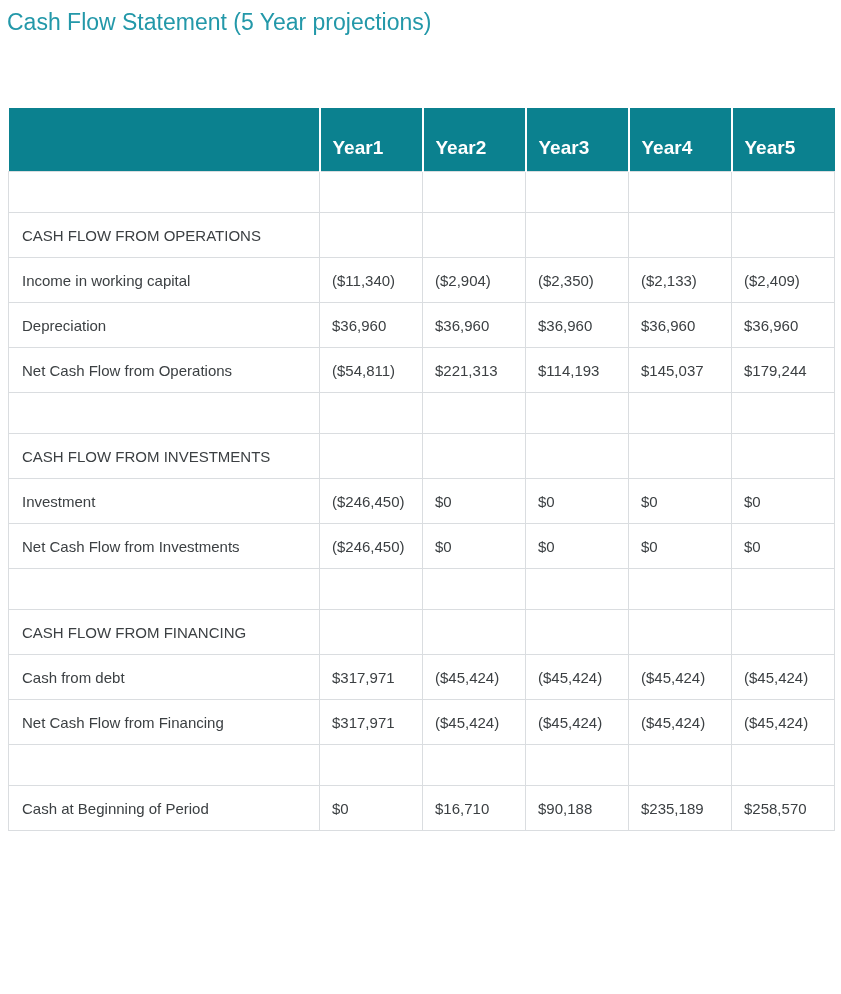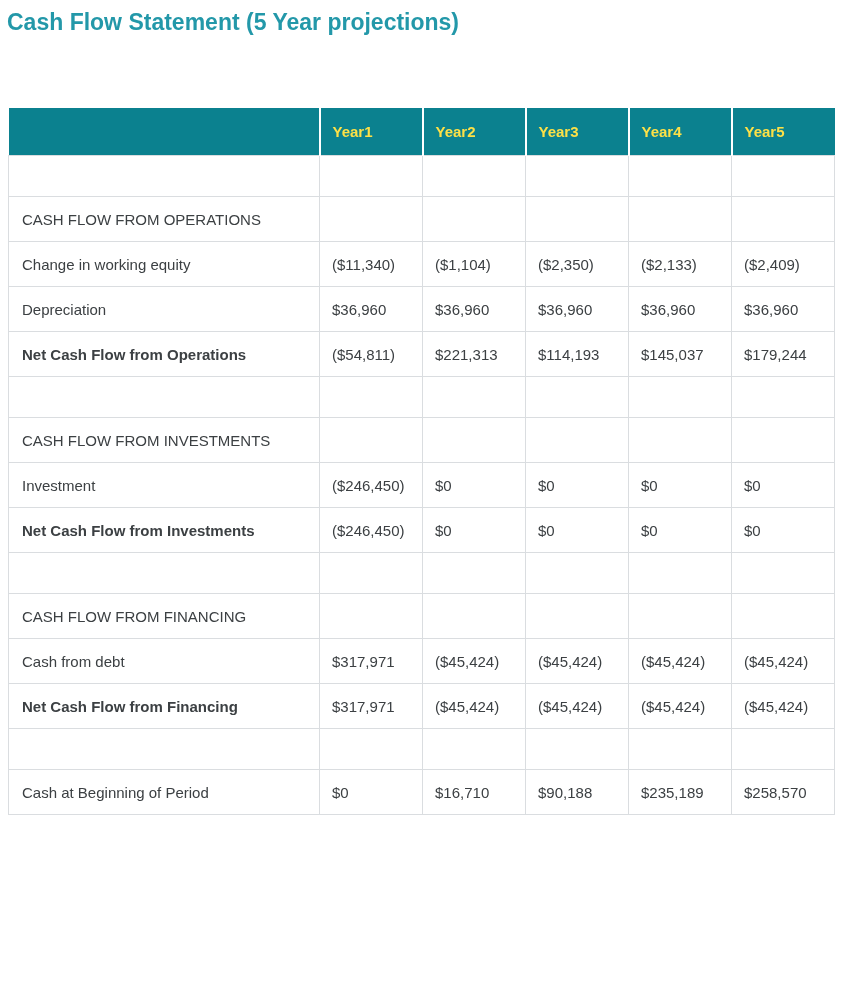--- a/index.html
+++ b/index.html
@@ -11,57 +11,57 @@
     width: 841px;
     height: 994px;
     font-family: "Liberation Sans", sans-serif;
     color: #3c4043;
     overflow: hidden;
   }
   .page-title {
     margin: 8px 0 0 7px;
     font-size: 23px;
     line-height: 28px;
-    font-weight: 700;
+    font-weight: 400;
     color: #2398a9;
   }
   table.cashflow {
     border-collapse: collapse;
     table-layout: fixed;
     margin: 72px 0 0 8px;
     width: 826px;
   }
   col.c-label { width: 311px; }
   col.c-year  { width: 103px; }
   thead th {
     background: #0b818f;
-    color: #fde047;
-    font-size: 15px;
+    color: #ffffff;
+    font-size: 19px;
     font-weight: 700;
     text-align: left;
-    padding: 0 0 0 12px;
+    padding: 16px 0 0 12px;
     height: 47px;
     border: none;
   }
   thead th + th {
     border-left: 2px solid #ffffff;
   }
   tbody td {
     border: 1px solid #dadde0;
     font-size: 15px;
     font-weight: 400;
     height: 44px;
     padding: 0 4px 0 12px;
     vertical-align: middle;
     white-space: nowrap;
     overflow: hidden;
   }
   tbody td.label-cell { padding-left: 13px; }
   tr.row-spacer td { height: 40px; }
-  tr.row-total td.label-cell { font-weight: 700; }
+  tr.row-total td.label-cell { font-weight: 400; }
 </style>
 </head>
 <body>
 
 <h1 class="page-title">Cash Flow Statement (5 Year projections)</h1>
 
 <table class="cashflow">
   <colgroup>
     <col class="c-label">
     <col class="c-year">
@@ -91,23 +91,23 @@
       </tr>
       <tr class="row-section">
         <td class="label-cell">CASH FLOW FROM OPERATIONS</td>
         <td class="value-cell"></td>
         <td class="value-cell"></td>
         <td class="value-cell"></td>
         <td class="value-cell"></td>
         <td class="value-cell"></td>
       </tr>
       <tr class="row-data">
-        <td class="label-cell">Change in working equity</td>
+        <td class="label-cell">Income in working capital</td>
         <td class="value-cell">($11,340)</td>
-        <td class="value-cell">($1,104)</td>
+        <td class="value-cell">($2,904)</td>
         <td class="value-cell">($2,350)</td>
         <td class="value-cell">($2,133)</td>
         <td class="value-cell">($2,409)</td>
       </tr>
       <tr class="row-data">
         <td class="label-cell">Depreciation</td>
         <td class="value-cell">$36,960</td>
         <td class="value-cell">$36,960</td>
         <td class="value-cell">$36,960</td>
         <td class="value-cell">$36,960</td>

